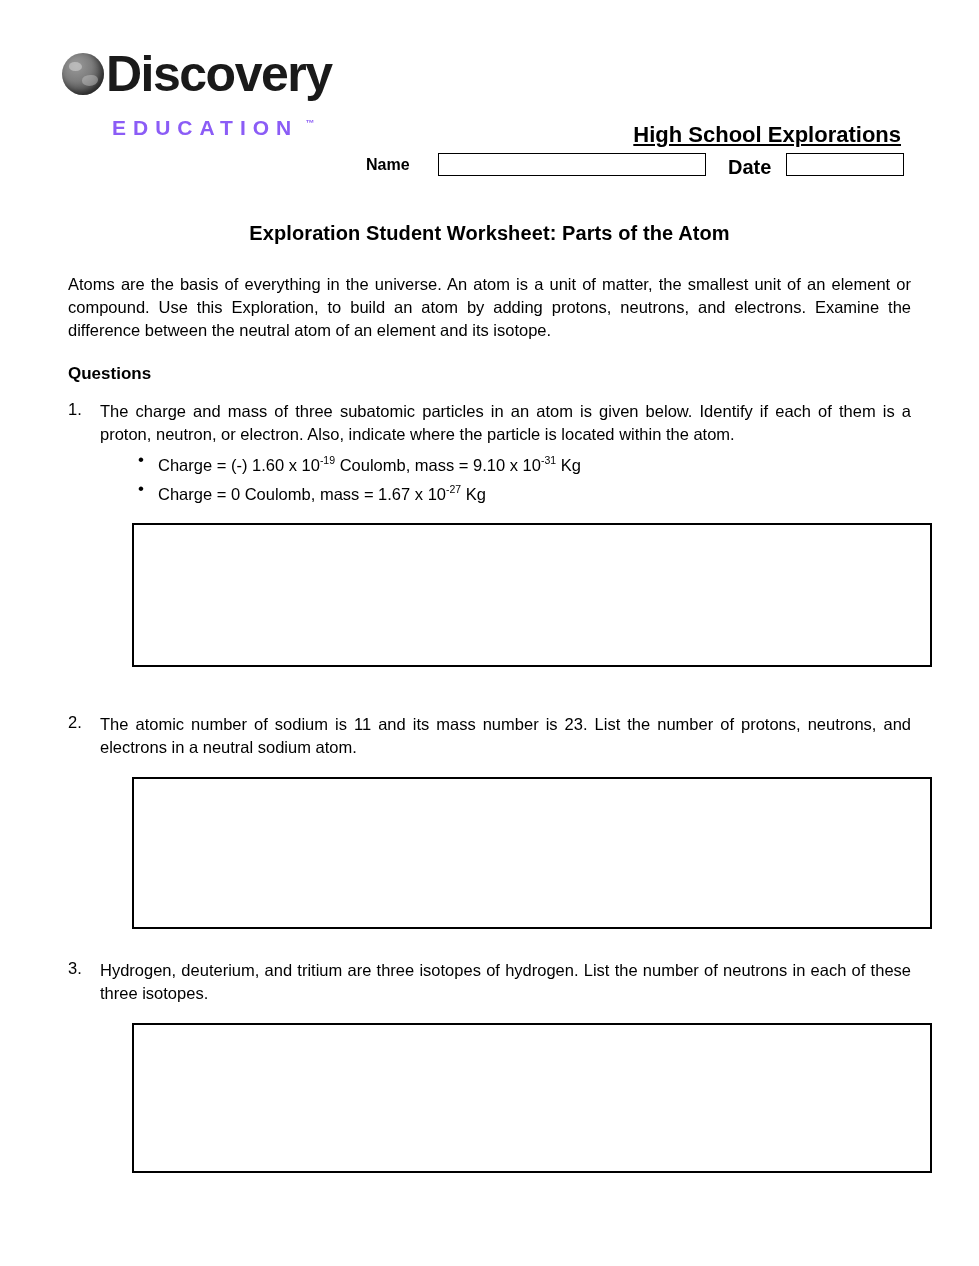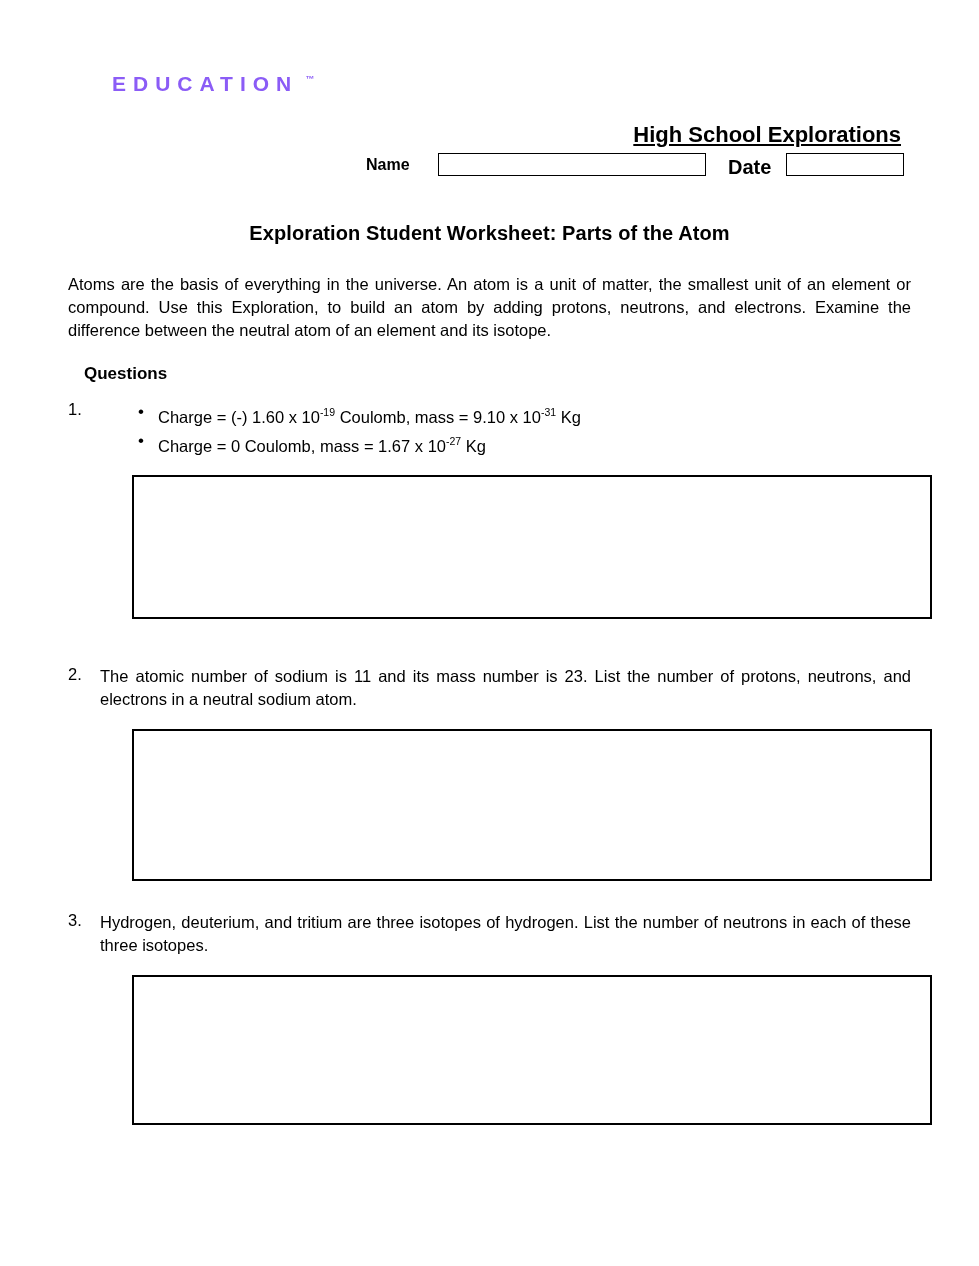--- a/index.html
+++ b/index.html
@@ -159,21 +159,21 @@
   }
   .para {
     font-size: 16.5px;
     line-height: 23px;
     margin: 0 0 22px 0;
     text-align: justify;
   }
   .questions-head {
     font-size: 17px;
     font-weight: bold;
-    margin: 0 0 16px 16px;
+    margin: 0 0 16px 0;
   }
 
   ol.qlist {
     list-style: none;
     margin: 0;
     padding: 0;
   }
   li.qitem {
     position: relative;
     padding-left: 32px;
@@ -223,20 +223,24 @@
   .gap-lg { height: 46px; }
   .gap-md { height: 30px; }
 </style>
 </head>
 <body>
 
 <div class="page">
 
   <div class="header">
     <div class="logo">
+      <div class="logo-top">
+        <span class="globe"></span>
+        <span class="logo-word">Discovery</span>
+      </div>
       <div class="logo-sub">
         <span>EDUCATION</span>
         <span class="logo-tm">™</span>
       </div>
     </div>
 
     <div class="hs-title">High School Explorations</div>
   </div>
 
   <div class="lbl-name">Name</div>
@@ -249,20 +253,21 @@
     <h1 class="doc-title">Exploration Student Worksheet: Parts of the Atom</h1>
 
     <p class="para">Atoms are the basis of everything in the universe. An atom is a unit of matter, the smallest unit of an element or compound. Use this Exploration, to build an atom by adding protons, neutrons, and electrons. Examine the difference between the neutral atom of an element and its isotope.</p>
 
     <h2 class="questions-head">Questions</h2>
 
     <ol class="qlist">
 
       <li class="qitem">
         <span class="qnum">1.</span>
+        <div class="qtext">The charge and mass of three subatomic particles in an atom is given below. Identify if each of them is a proton, neutron, or electron. Also, indicate where the particle is located within the atom.</div>
         <ul class="bullets">
           <li>
             <span>Charge = (-) 1.60 x 10</span><sup>-19</sup><span> Coulomb, mass = 9.10 x 10</span><sup>-31</sup><span> Kg</span>
           </li>
           <li>
             <span>Charge = 0 Coulomb, mass = 1.67 x 10</span><sup>-27</sup><span></span><sup></sup><span> Kg</span>
           </li>
         </ul>
         <div class="answerbox ab1"></div>
       </li>

